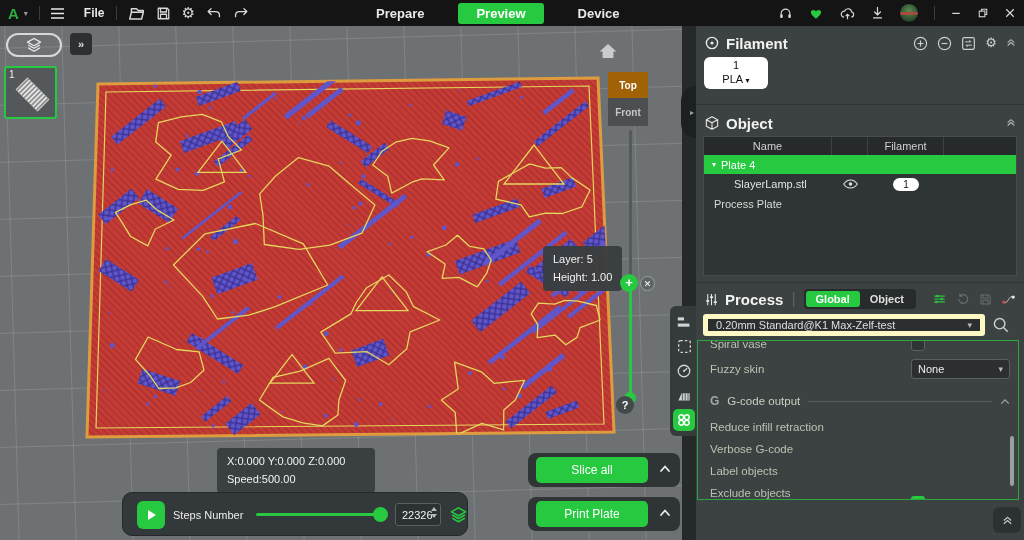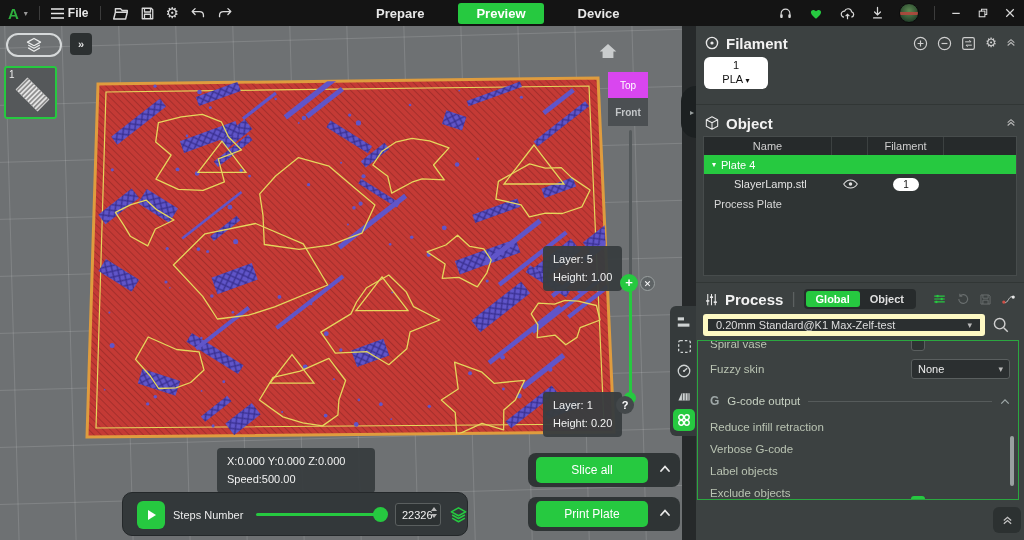--- a/index.html
+++ b/index.html
@@ -7,21 +7,21 @@
   #app{position:relative;width:1024px;height:540px;overflow:hidden;background:#6e7173}
   .abs{position:absolute}
   svg{display:block}
 
   
   #titlebar{position:absolute;left:0;top:0;width:1024px;height:26px;background:#141414;color:#dcdcdc}
   .tb-left{position:absolute;left:8px;top:0;height:26px;display:flex;align-items:center;gap:11px}
   .tb-logo{color:#2fae3e;font-weight:bold;font-size:15px}
   .tb-chev{color:#9a9a9a;font-size:8px;margin-left:-6px}
   .tb-divider{width:1px;height:14px;background:#3c3c3c}
-  .tb-file{font-size:12px;font-weight:bold;color:#e8e8e8;display:flex;align-items:center;gap:4px}
+  .tb-file{font-size:12px;font-weight:bold;color:#e8e8e8;display:flex;align-items:center;gap:20px}
   .tb-tabs{position:absolute;left:366px;top:0;height:26px;display:flex;align-items:center;gap:24px}
   .tb-tab{font-size:13px;font-weight:bold;color:#e8e8e8;padding:2px 10px}
   .tb-tab.active{background:#26c940;color:#fff;border-radius:3px;padding:3px 18px}
   .tb-right{position:absolute;right:8px;top:0;height:26px;display:flex;align-items:center;gap:15px}
   .ticon{display:flex;align-items:center;justify-content:center}
   .avatar{width:20px;height:20px;border-radius:50%;background:
      linear-gradient(transparent 44%, rgba(176,72,61,.9) 44%, rgba(176,72,61,.9) 60%, transparent 60%),
      radial-gradient(circle at 50% 38%, #5d8a52, #24402a 75%);border:1px solid #0c0c0c}
 
   
@@ -32,22 +32,22 @@
     background-size:57px 57px;transform:rotate(-1.6deg)}
   .pillbtn{left:6px;top:7px;width:56px;height:24px;border:2px solid #d6d9da;border-radius:13px;
     display:flex;align-items:center;justify-content:center}
   .expandbtn{left:70px;top:7px;width:22px;height:22px;background:#2c3031;border-radius:4px;color:#e0e0e0;
     font-size:11px;font-weight:bold;display:flex;align-items:center;justify-content:center}
   .thumb{left:4px;top:40px;width:53px;height:53px;background:#55585a;border:2px solid #26c940;border-radius:3px}
   .thumb-num{position:absolute;left:3px;top:1px;color:#eee;font-size:10px}
   .thumb-dia{position:absolute;left:13px;top:13px;width:27px;height:27px;background:#e4e4e4;
     background-image:radial-gradient(#8f8f8f 1px,transparent 1px);background-size:3px 3px;
     transform:rotate(45deg) scaleY(.62) scaleX(1.15)}
-  .viewcube-top{left:608px;top:46px;width:40px;height:26px;background:#d946ef;color:#fff;font-size:10px;
-    font-weight:normal;display:flex;align-items:center;justify-content:center}
+  .viewcube-top{left:608px;top:46px;width:40px;height:26px;background:#a16207;color:#fff;font-size:10px;
+    font-weight:bold;display:flex;align-items:center;justify-content:center}
   .viewcube-front{left:608px;top:72px;width:40px;height:28px;background:#4b4f52;color:#c3c6c8;font-size:10px;
     font-weight:bold;display:flex;align-items:center;justify-content:center}
   .tooltip{background:rgba(56,61,64,.96);color:#f2f2f2;border-radius:4px;font-size:11px;line-height:1.6;
     padding:5px 10px;white-space:nowrap}
   .slider-track{left:629px;top:104px;width:3px;height:153px;background:#54595b;border-radius:2px}
   .slider-range{left:629px;top:257px;width:3px;height:118px;background:#26c940}
   .handle-plus{left:620px;top:248px;width:18px;height:18px;border-radius:50%;background:#26c940;color:#fff;
     font-size:13px;font-weight:bold;display:flex;align-items:center;justify-content:center;line-height:0}
   .handle-x{left:640px;top:250px;width:15px;height:15px;border-radius:50%;background:#5e6365;border:1px solid #9aa0a0;
     color:#fff;font-size:9px;display:flex;align-items:center;justify-content:center}
@@ -396,24 +396,20 @@
 
     <div class="abs slider-track"></div>
     <div class="abs slider-range"></div>
     <div class="abs tooltip" style="left:543px;top:220px">
       <div>Layer: 5</div>
       <div>Height: 1.00</div>
     </div>
     <div class="abs handle-plus">+</div>
     <div class="abs handle-x">✕</div>
     <div class="abs handle-bottom"></div>
-    <div class="abs tooltip" style="left:543px;top:366px">
-      <div>Layer: 1</div>
-      <div>Height: 0.20</div>
-    </div>
     <div class="abs helpdot">?</div>
 
 
     <div class="abs tooltip coords-tip">
       <div>X:0.000  Y:0.000  Z:0.000</div>
       <div>Speed:500.00</div>
     </div>
 
     <div class="abs stepsbar">
       <div class="abs playbtn">

